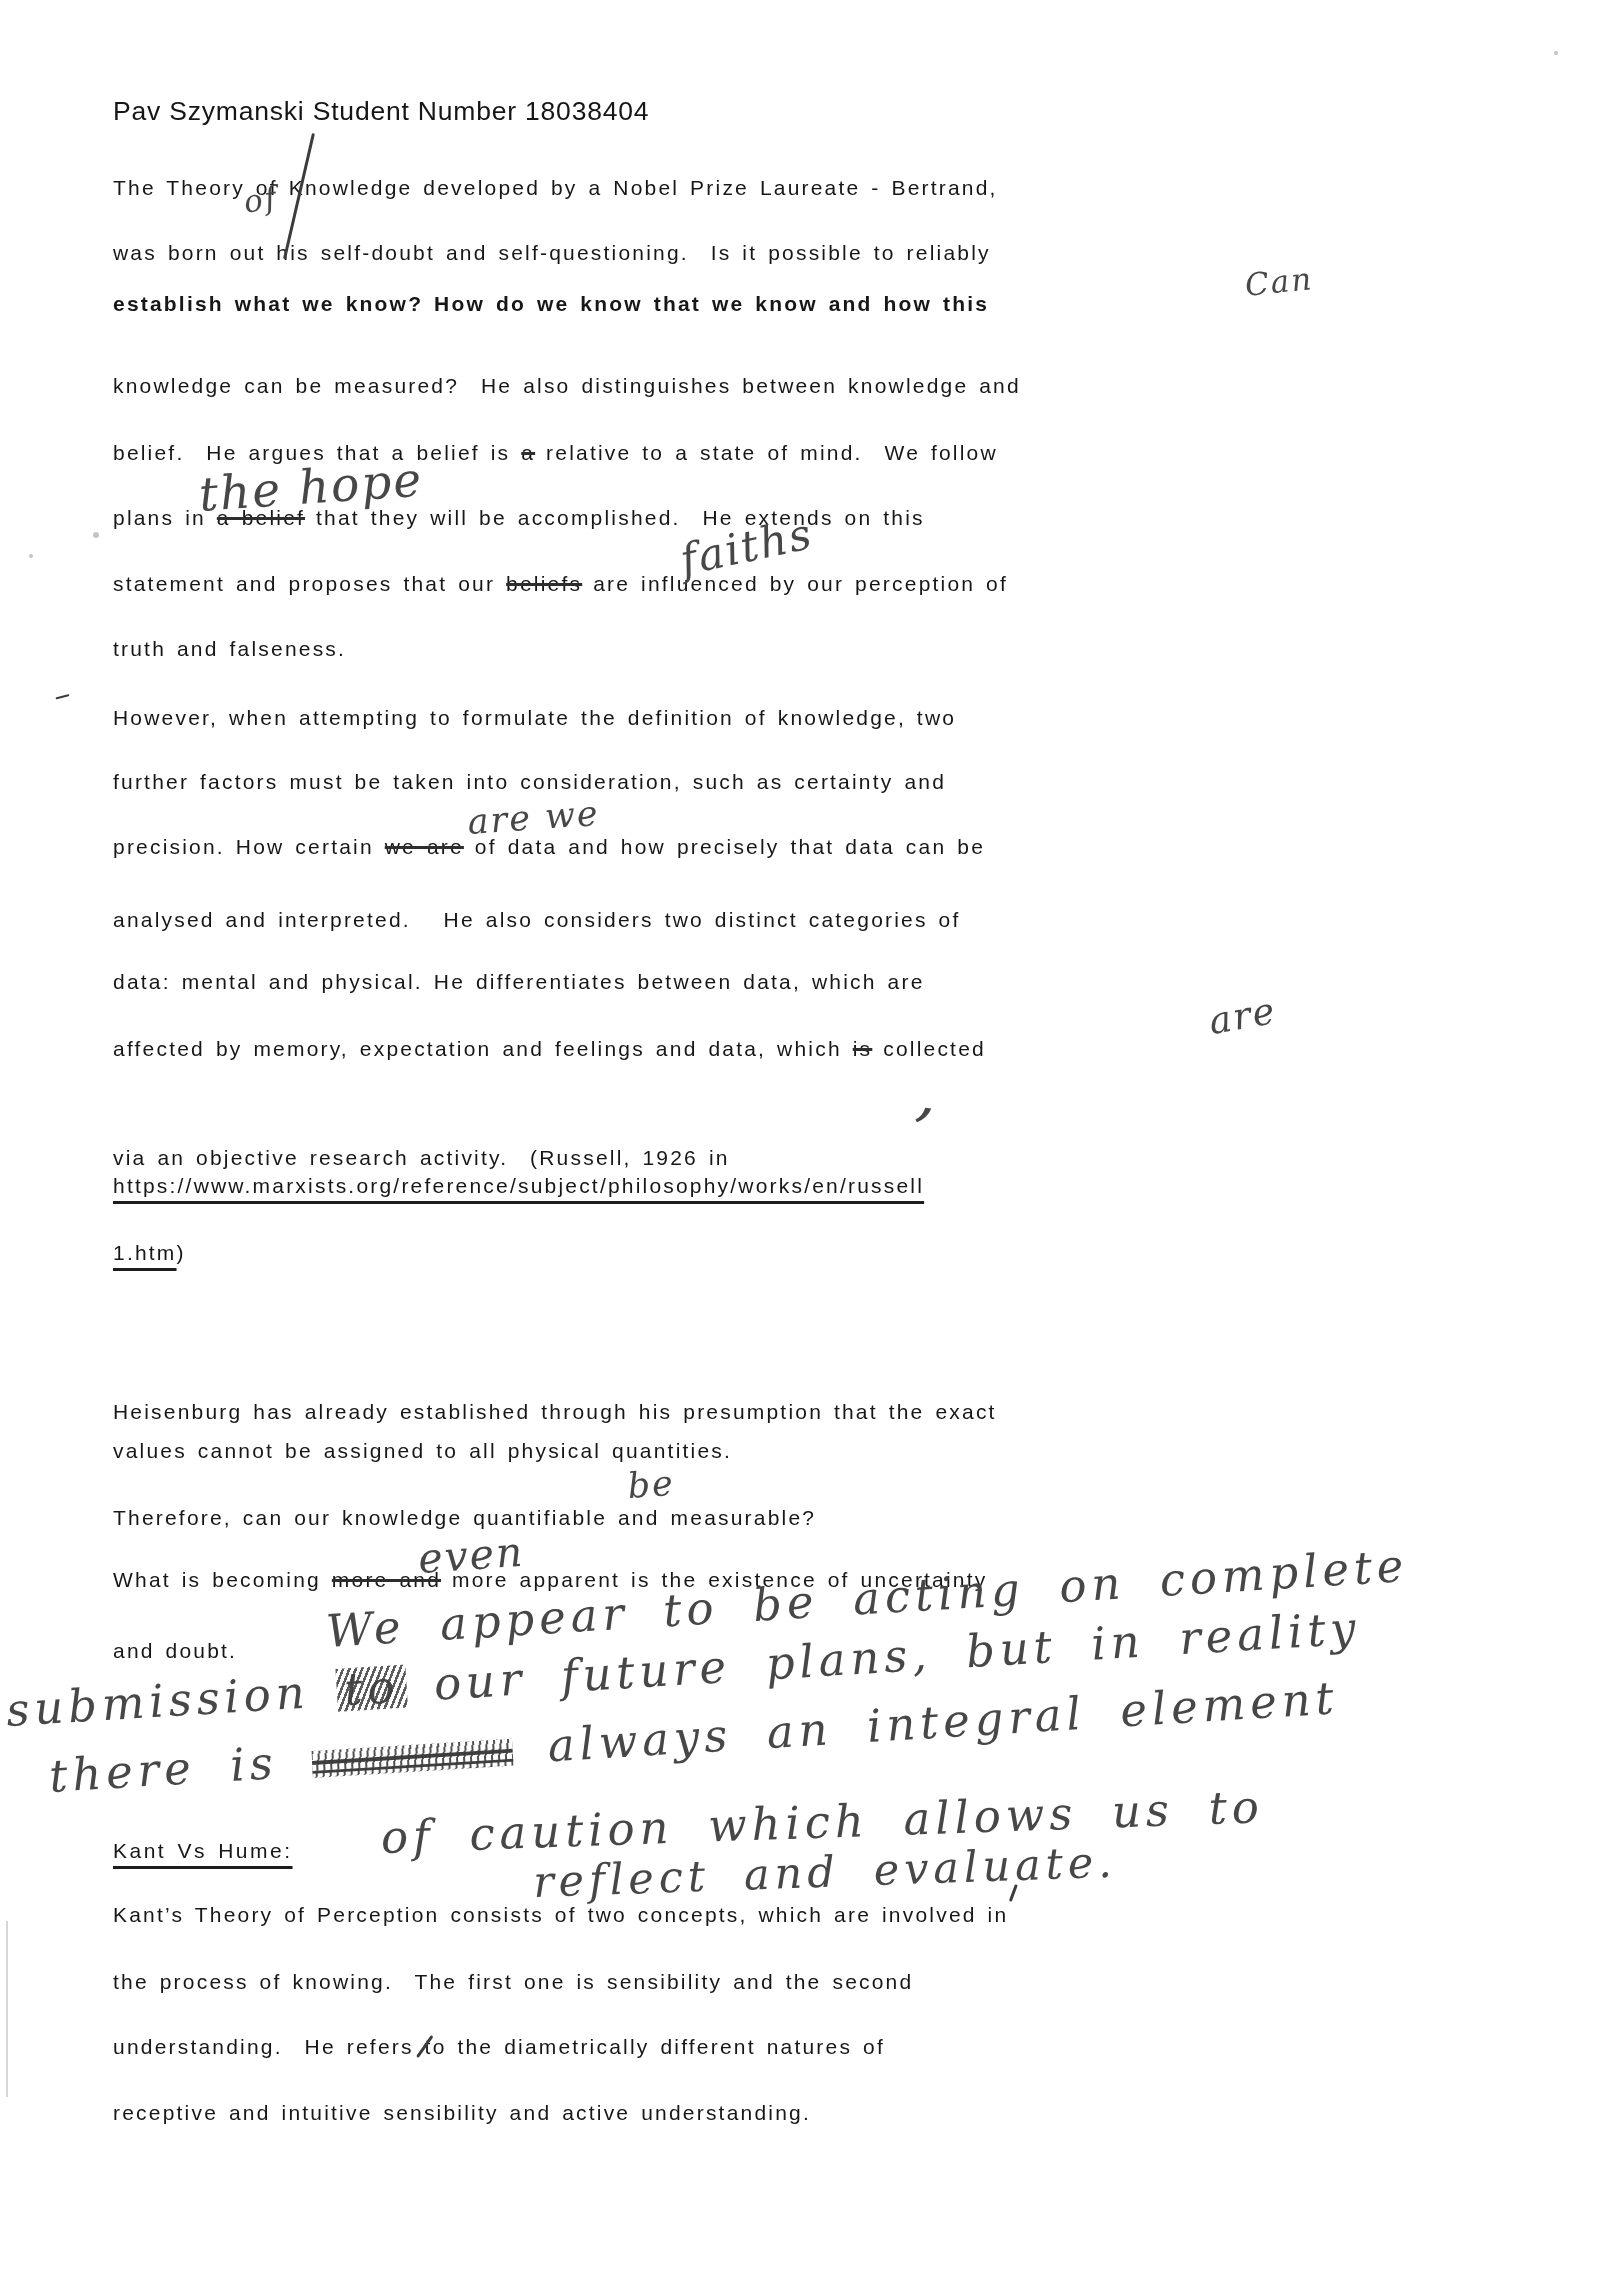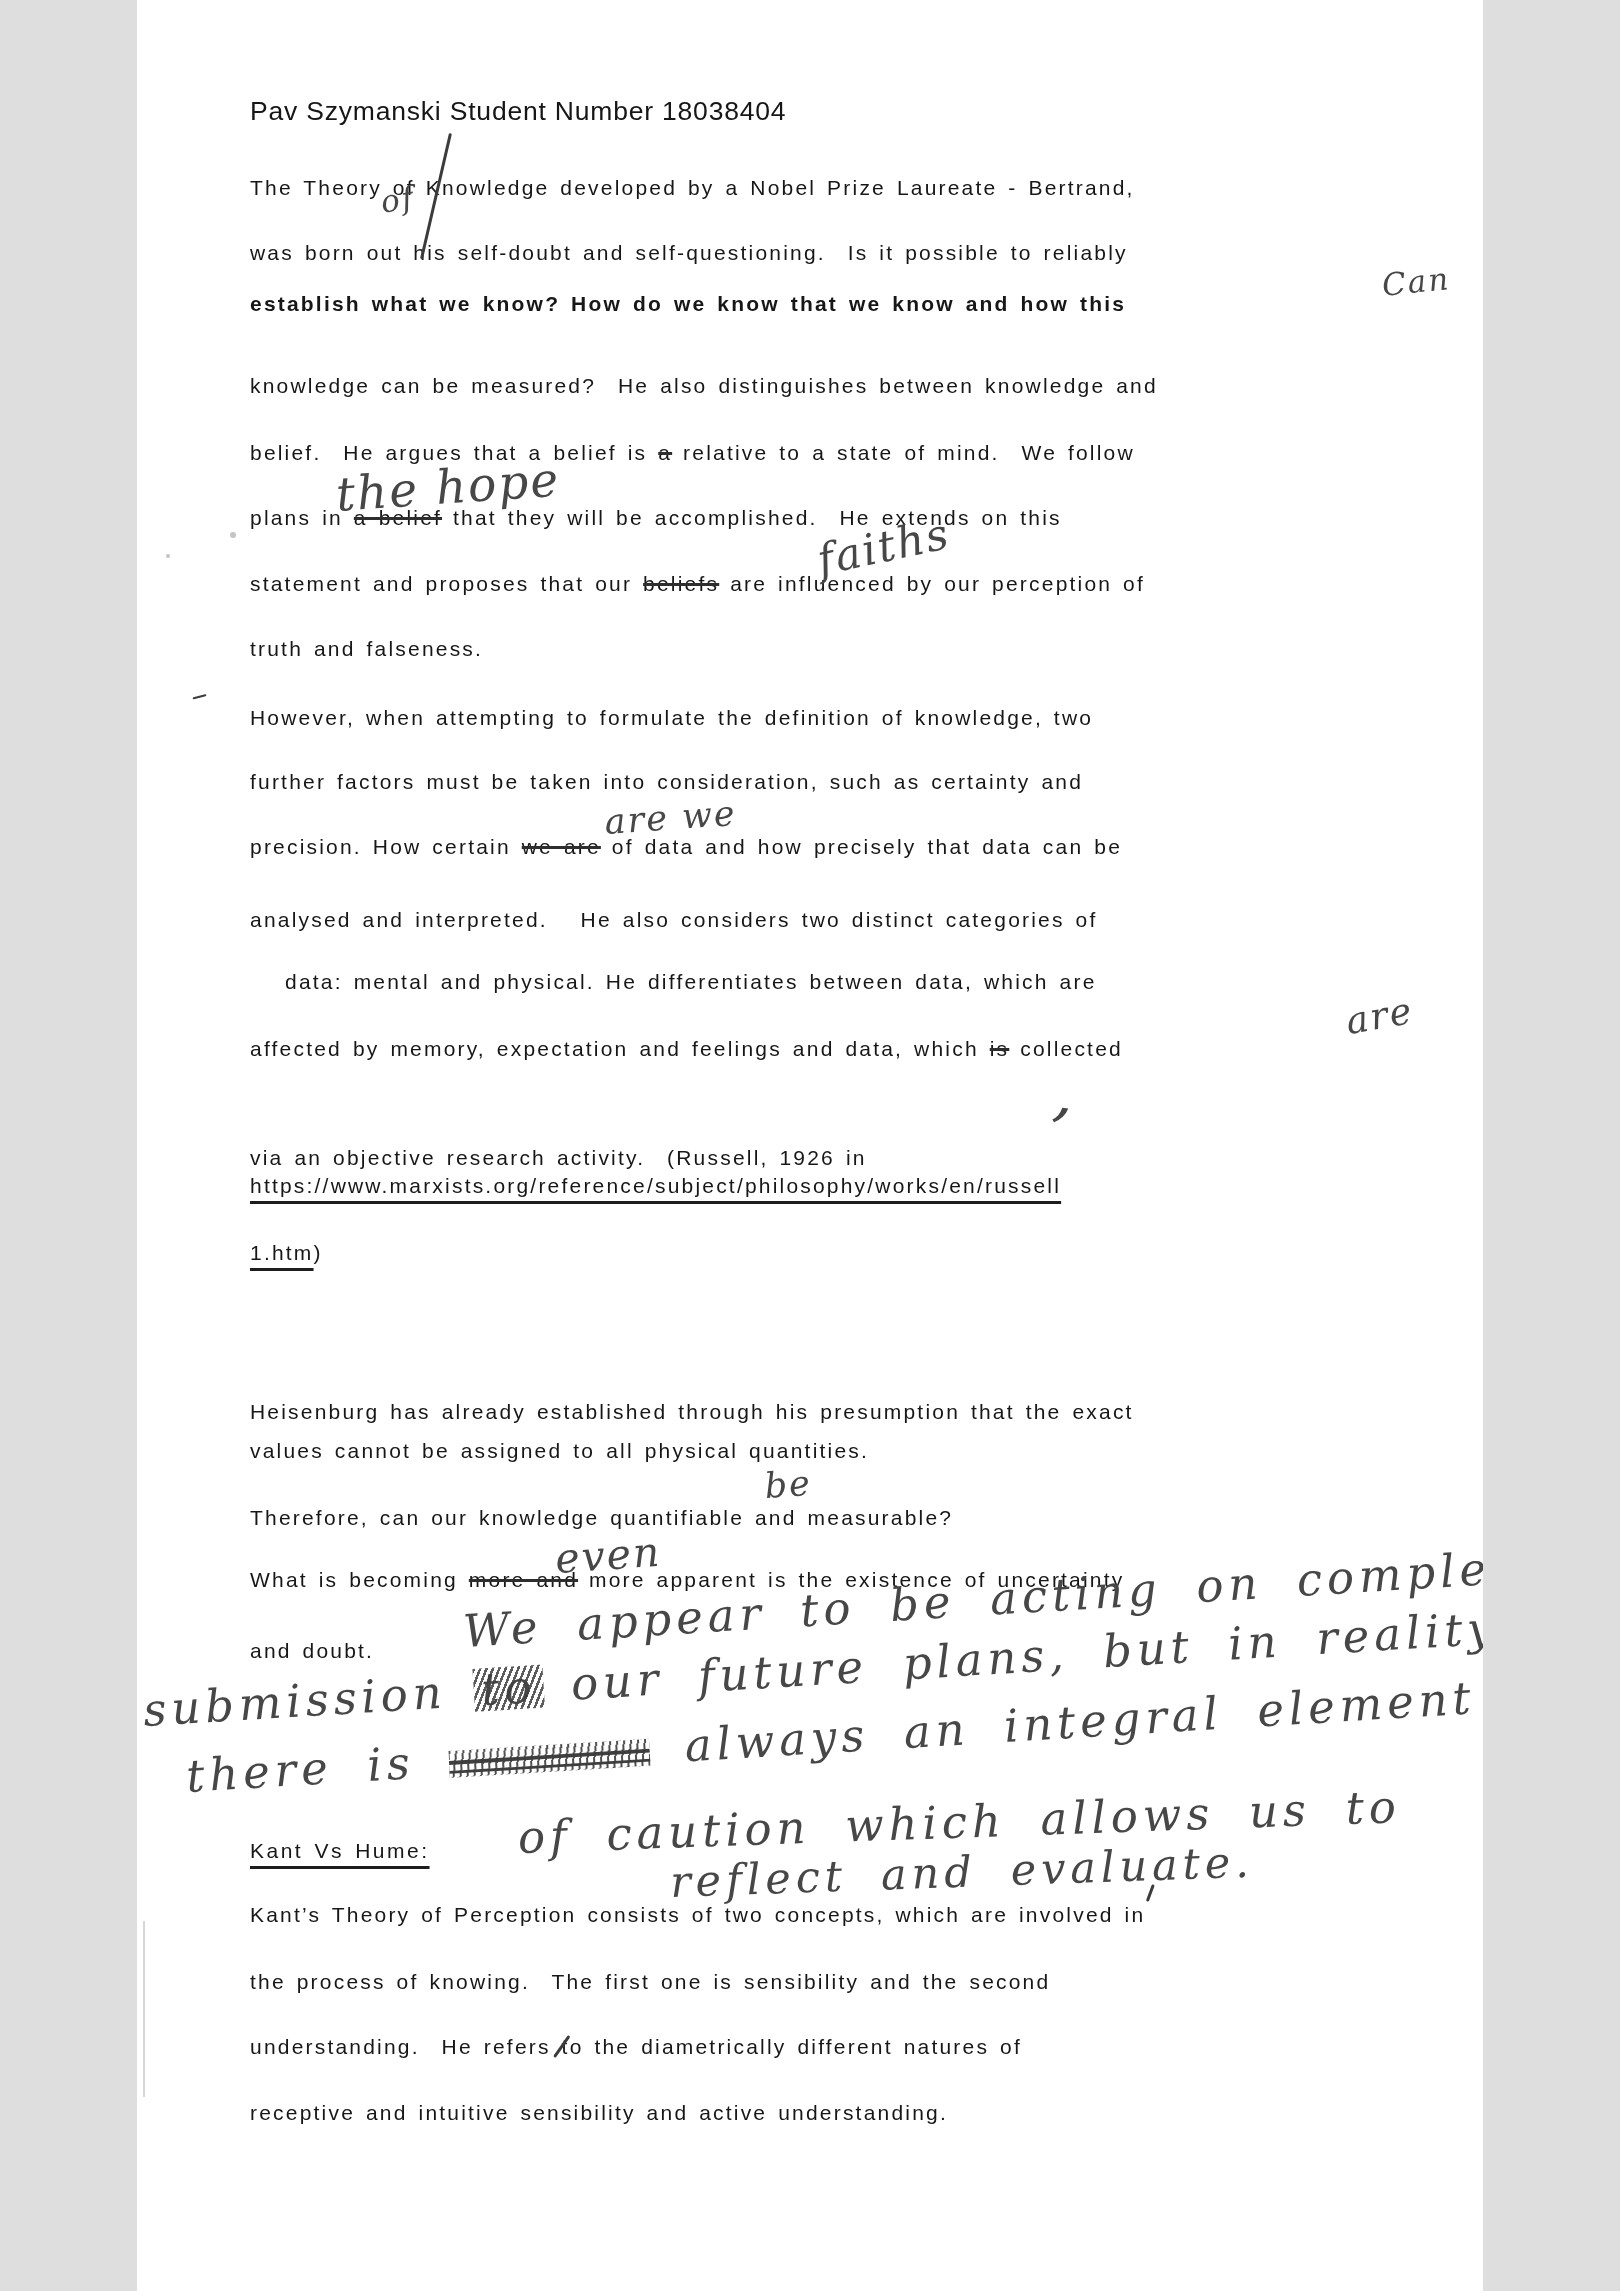--- a/index.html
+++ b/index.html
@@ -1,18 +1,18 @@
 <!DOCTYPE html>
 <html><head>
 <meta charset="utf-8">
 <style>
   html,body{margin:0;padding:0;background:#dedede;}
   .page{
     position:relative;
-    width:1346px;height:2292px;
+    width:1620px;height:2292px;
     margin:0 auto;
     background:#ffffff;
     overflow:hidden;
     font-family:"Liberation Sans", sans-serif;
   }
   .header{
     position:absolute;left:113px;top:96px;
     font-size:26.5px;letter-spacing:0.8px;color:#161616;white-space:pre;
   }
   .line{
@@ -77,21 +77,21 @@
       <div class="line" style="top: 292px; font-weight: bold;"><span>establish what we know? How do we know that we know and how this</span></div>
       <div class="line" style="top: 374px;"><span>knowledge can be measured?  He also distinguishes between knowledge and</span></div>
       <div class="line" style="top: 441px;"><span>belief.  He argues that a belief is </span><span class="strike">a</span><span> relative to a state of mind.  We follow</span></div>
       <div class="line" style="top: 506px;"><span>plans in </span><span class="strike">a belief</span><span> that they will be accomplished.  He extends on this</span></div>
       <div class="line" style="top: 572px;"><span>statement and proposes that our </span><span class="strike">beliefs</span><span> are influenced by our perception of</span></div>
       <div class="line" style="top: 637px;"><span>truth and falseness.</span></div>
       <div class="line" style="top: 706px;"><span>However, when attempting to formulate the definition of knowledge, two</span></div>
       <div class="line" style="top: 770px;"><span>further factors must be taken into consideration, such as certainty and</span></div>
       <div class="line" style="top: 835px;"><span>precision. How certain </span><span class="strike">we are</span><span> of data and how precisely that data can be</span></div>
       <div class="line" style="top: 908px;"><span>analysed and interpreted.   He also considers two distinct categories of</span></div>
-      <div class="line" style="top: 970px; margin-left: 35px;"><span>data: mental and physical. He differentiates between data, which are</span></div>
+      <div class="line" style="top: 970px;"><span>data: mental and physical. He differentiates between data, which are</span></div>
       <div class="line" style="top: 1037px;"><span>affected by memory, expectation and feelings and data, which </span><span class="strike">is</span><span> collected</span></div>
       <div class="line" style="top: 1146px;"><span>via an objective research activity.  (Russell, 1926 in</span></div>
       <div class="line" style="top: 1174px;"><span class="under">https://www.marxists.org/reference/subject/philosophy/works/en/russell</span></div>
       <div class="line" style="top: 1241px;"><span class="under">1.htm</span><span>)</span></div>
       <div class="line" style="top: 1374px; margin-top: 26px;"><span>Heisenburg has already established through his presumption that the exact</span></div>
       <div class="line" style="top: 1439px;"><span>values cannot be assigned to all physical quantities.</span></div>
       <div class="line" style="top: 1506px;"><span>Therefore, can our knowledge quantifiable and measurable?</span></div>
       <div class="line" style="top: 1568px;"><span>What is becoming </span><span class="strike">more and</span><span> more apparent is the existence of uncertainty</span></div>
       <div class="line" style="top: 1639px;"><span>and doubt.</span></div>
       <div class="line heading" style="top: 1839px;"><span class="under">Kant Vs Hume:</span></div>

